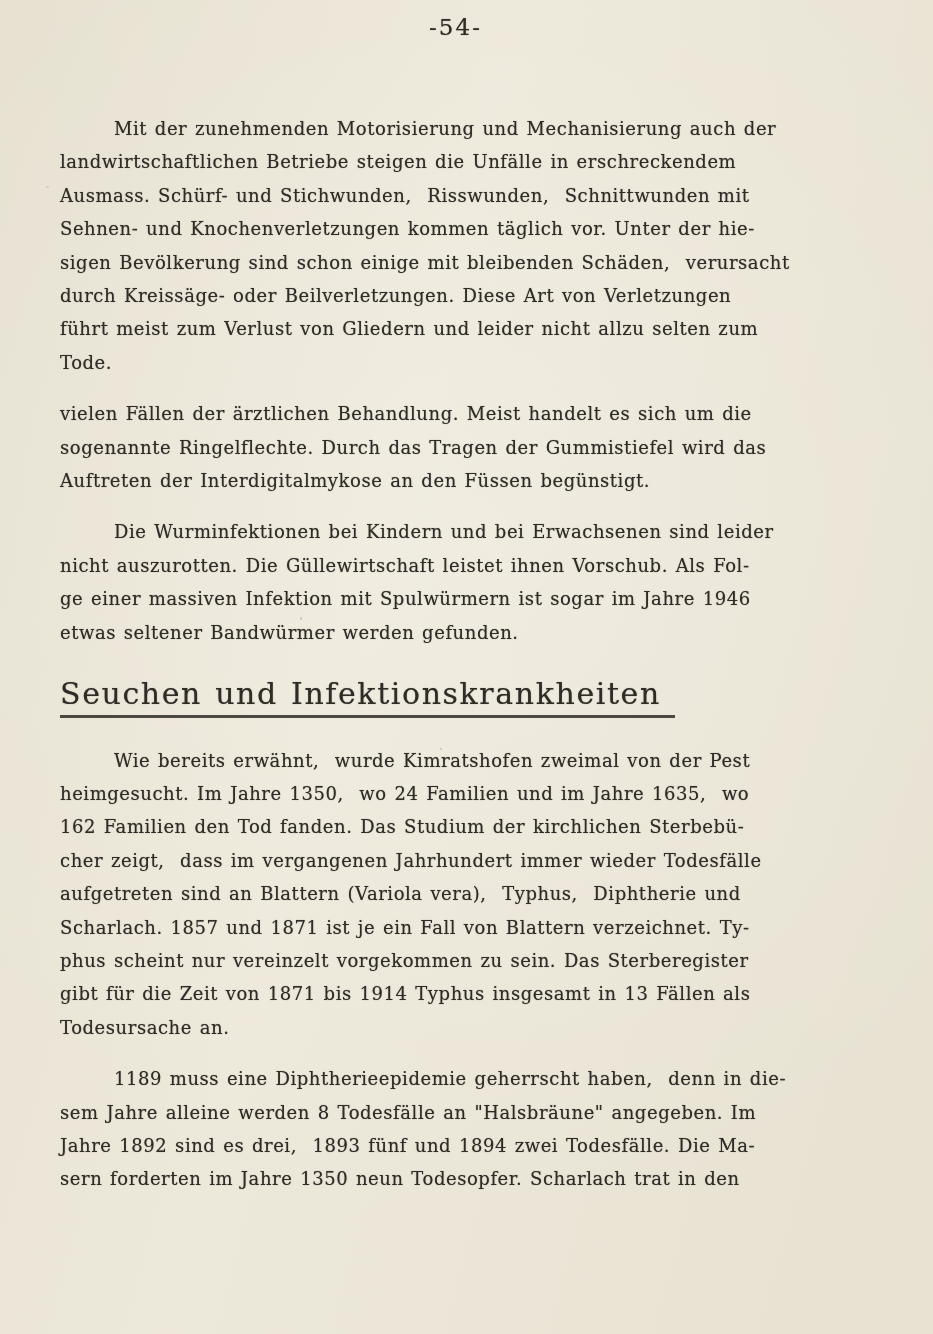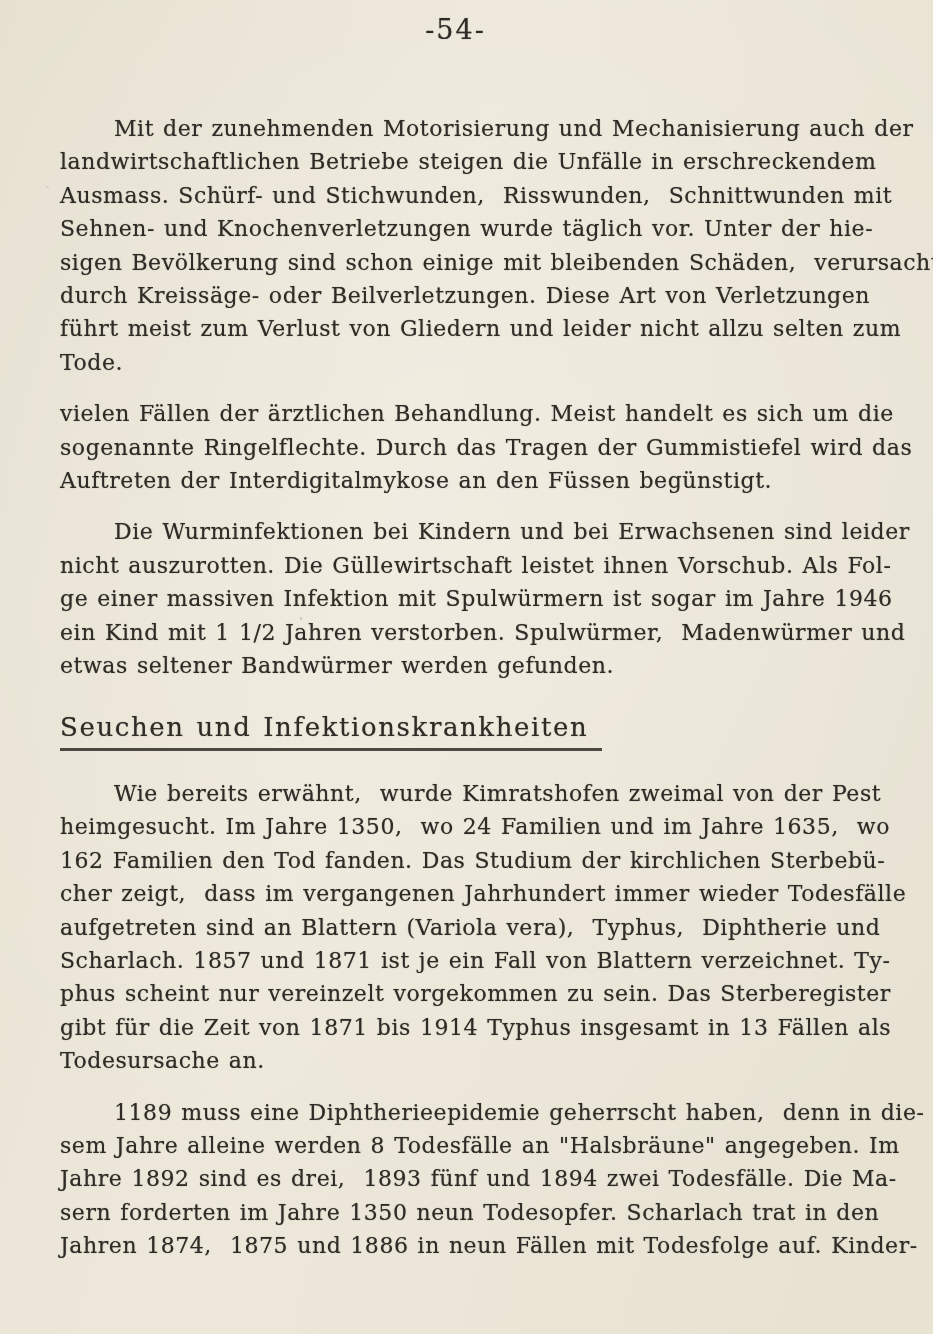--- a/index.html
+++ b/index.html
@@ -21,46 +21,46 @@
     overflow: hidden;
     font-family: "DejaVu Serif", "Liberation Serif", serif;
     color: var(--ink);
   }
   .page-number {
     position: absolute;
     top: 14px;
     left: 0;
     right: 22px;
     text-align: center;
-    font-size: 27px;
+    font-size: 23px;
     letter-spacing: 2px;
     text-shadow: 0 0 1px rgba(47,44,39,0.55);
   }
   .page-body {
     position: absolute;
     top: 112px;
     left: 60px;
     width: 850px;
   }
   .paragraph {
     margin: 0 0 18px 0;
   }
   .line {
     white-space: pre;
-    font-size: 22px;
+    font-size: 18px;
     line-height: 33.4px;
     letter-spacing: 0.55px;
     word-spacing: 1.5px;
     text-shadow: 0 0 1px rgba(47,44,39,0.55);
   }
   .line.first { text-indent: 54px; }
   .section-heading {
     margin: 28px 0 26px 0;
     font-weight: normal;
-    font-size: 26px;
+    font-size: 30px;
     line-height: 33.4px;
     letter-spacing: 1.6px;
     word-spacing: 2px;
     text-shadow: 0 0 1px rgba(47,44,39,0.55);
   }
   .section-heading .heading-text {
     display: inline-block;
     border-bottom: 3px solid rgba(47,44,39,0.85);
     padding-bottom: 4px;
     padding-right: 14px;
@@ -76,56 +76,54 @@
 <body>
 
 <div class="page">
   <div class="page-number">-54-</div>
 
   <main class="page-body">
       <div class="paragraph">
         <div class="line first">Mit der zunehmenden Motorisierung und Mechanisierung auch der</div>
         <div class="line">landwirtschaftlichen Betriebe steigen die Unfälle in erschreckendem</div>
         <div class="line">Ausmass. Schürf- und Stichwunden,  Risswunden,  Schnittwunden mit</div>
-        <div class="line">Sehnen- und Knochenverletzungen wurde täglich vor. Unter der hie-</div>
+        <div class="line">Sehnen- und Knochenverletzungen kommen täglich vor. Unter der hie-</div>
         <div class="line">sigen Bevölkerung sind schon einige mit bleibenden Schäden,  verursacht</div>
         <div class="line">durch Kreissäge- oder Beilverletzungen. Diese Art von Verletzungen</div>
         <div class="line">führt meist zum Verlust von Gliedern und leider nicht allzu selten zum</div>
         <div class="line">Tode.</div>
       </div>
       <div class="paragraph">
         <div class="line">vielen Fällen der ärztlichen Behandlung. Meist handelt es sich um die</div>
         <div class="line">sogenannte Ringelflechte. Durch das Tragen der Gummistiefel wird das</div>
         <div class="line">Auftreten der Interdigitalmykose an den Füssen begünstigt.</div>
       </div>
       <div class="paragraph">
         <div class="line first">Die Wurminfektionen bei Kindern und bei Erwachsenen sind leider</div>
         <div class="line">nicht auszurotten. Die Güllewirtschaft leistet ihnen Vorschub. Als Fol-</div>
         <div class="line">ge einer massiven Infektion mit Spulwürmern ist sogar im Jahre 1946</div>
-        <div class="line">ein Kind mit 1 1/2 Jahren verstorben. Spulwürmer,  Madenwürmer und</div>
         <div class="line">etwas seltener Bandwürmer werden gefunden.</div>
       </div>
       <h2 class="section-heading"><span class="heading-text">Seuchen und Infektionskrankheiten</span></h2>
       <div class="paragraph">
         <div class="line first">Wie bereits erwähnt,  wurde Kimratshofen zweimal von der Pest</div>
         <div class="line">heimgesucht. Im Jahre 1350,  wo 24 Familien und im Jahre 1635,  wo</div>
         <div class="line">162 Familien den Tod fanden. Das Studium der kirchlichen Sterbebü-</div>
         <div class="line">cher zeigt,  dass im vergangenen Jahrhundert immer wieder Todesfälle</div>
         <div class="line">aufgetreten sind an Blattern (Variola vera),  Typhus,  Diphtherie und</div>
         <div class="line">Scharlach. 1857 und 1871 ist je ein Fall von Blattern verzeichnet. Ty-</div>
         <div class="line">phus scheint nur vereinzelt vorgekommen zu sein. Das Sterberegister</div>
         <div class="line">gibt für die Zeit von 1871 bis 1914 Typhus insgesamt in 13 Fällen als</div>
         <div class="line">Todesursache an.</div>
       </div>
       <div class="paragraph">
         <div class="line first">1189 muss eine Diphtherieepidemie geherrscht haben,  denn in die-</div>
         <div class="line">sem Jahre alleine werden 8 Todesfälle an "Halsbräune" angegeben. Im</div>
         <div class="line">Jahre 1892 sind es drei,  1893 fünf und 1894 zwei Todesfälle. Die Ma-</div>
         <div class="line">sern forderten im Jahre 1350 neun Todesopfer. Scharlach trat in den</div>
-        <div class="line">Jahren 1874,  1875 und 1886 in neun Fällen mit Todesfolge auf. Kinder-</div>
       </div>
     </main>
 
   <span class="speck s1"></span>
   <span class="speck s2"></span>
   <span class="speck s3"></span>
   <span class="speck s4"></span>
 
 </div>
 

